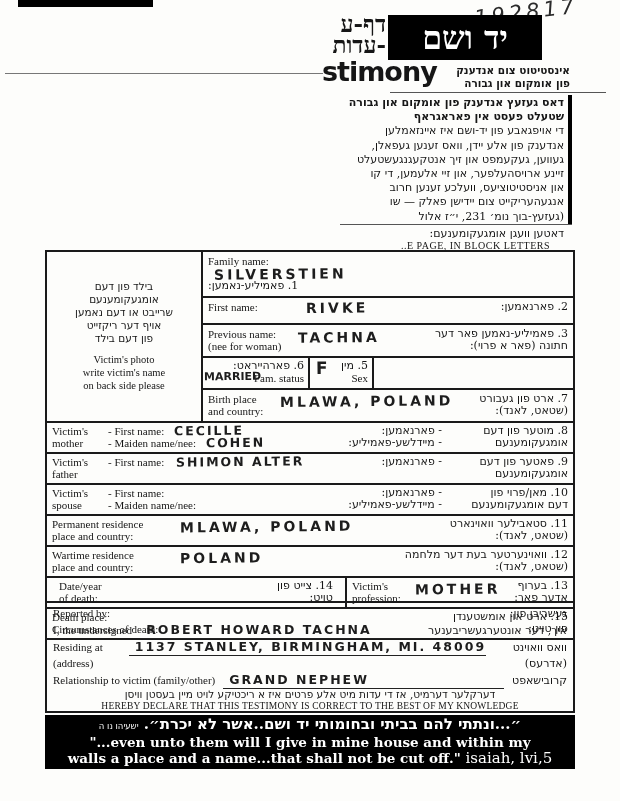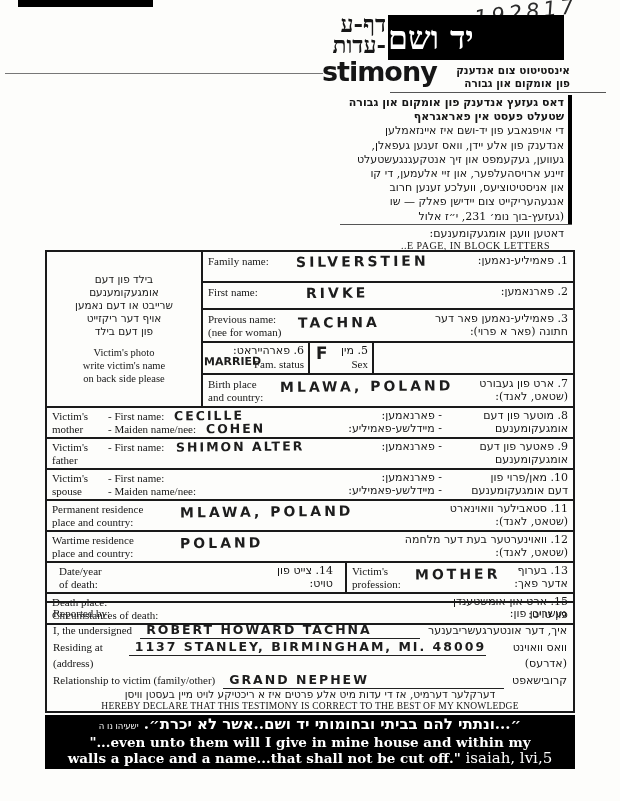--- a/index.html
+++ b/index.html
@@ -13,22 +13,22 @@
   
   .smudge{left:18px;top:0;width:135px;height:7px;background:#000;}
   .scanline1{left:5px;top:73px;width:318px;height:1px;background:#777;}
   .docnum{left:474px;top:0px;font-family:"DejaVu Sans",sans-serif;font-style:italic;
           font-size:21px;letter-spacing:4px;color:#2b2b2b;transform:rotate(-7deg);}
   
   .logo-frag{left:322px;top:13px;width:64px;text-align:right;font-weight:bold;
              font-size:23px;line-height:21px;font-family:"DejaVu Serif",serif;}
   .logo-stim{left:322px;top:56px;font-family:"DejaVu Sans",sans-serif;font-weight:bold;
              font-size:27px;letter-spacing:-1px;}
-  .logo-box{left:388px;top:15px;width:176px;height:45px;background:#000;color:#fff;
-            display:flex;align-items:center;
+  .logo-box{left:388px;top:15px;width:154px;height:45px;background:#000;color:#fff;
+            display:flex;align-items:center;justify-content:center;
             font-family:"DejaVu Serif",serif;font-weight:bold;font-size:32px;}
   .logo-sub{left:400px;top:64px;width:170px;text-align:right;font-weight:bold;
             font-size:10.5px;line-height:13px;}
   .rule-logo{left:390px;top:92px;width:216px;height:1px;background:#555;}
   
   .intro{left:336px;top:96px;width:228px;text-align:right;font-size:11px;line-height:14.2px;}
   .intro .b{font-weight:bold;}
   .vbar{left:568px;top:95px;width:4px;height:129px;background:#000;}
   .rule-intro{left:340px;top:224px;width:232px;height:1px;background:#555;}
   .tblhead{left:330px;top:227px;width:234px;text-align:right;}
@@ -37,21 +37,21 @@
   
   .form-table{left:45px;top:250px;width:530px;border:2px solid #1a1a1a;box-sizing:border-box;
               font-size:11px;line-height:12.5px;}
   .topsec{display:flex;border-bottom:2px solid #1a1a1a;}
   .photo-cell{width:150px;border-right:2px solid #1a1a1a;display:flex;flex-direction:column;
               justify-content:center;text-align:center;font-size:10.5px;line-height:13px;padding:4px 2px;}
   .photo-cell .gap{height:8px;}
   .fieldcol{flex:1;display:flex;flex-direction:column;}
   .frow{display:flex;align-items:flex-start;padding:3px 5px;border-bottom:2px solid #1a1a1a;box-sizing:border-box;}
   .frow:last-child{border-bottom:none;}
-  .r1{min-height:31px;} .r2{min-height:27px;} .r3{min-height:26px;} .r7{min-height:23px;}
+  .r1{min-height:31px;flex-direction:column;} .r2{min-height:27px;} .r3{min-height:26px;} .r7{min-height:23px;}
   .r456{display:flex;border-bottom:2px solid #1a1a1a;min-height:30px;}
   .c6{width:107px;border-right:2px solid #1a1a1a;position:relative;padding:2px 4px;box-sizing:border-box;}
   .c5{width:64px;border-right:2px solid #1a1a1a;position:relative;padding:2px 4px;box-sizing:border-box;}
   .c4{flex:1;text-align:center;padding:2px 4px;}
   .yi-lab{text-align:right;}
   .fullrow{display:flex;align-items:flex-start;padding:2px 5px;border-bottom:2px solid #1a1a1a;min-height:25px;box-sizing:border-box;}
   .fullrow.last{border-bottom:none;}
   .role{width:56px;}
   .subcol{flex:1;}
   .subline{display:flex;align-items:baseline;}

